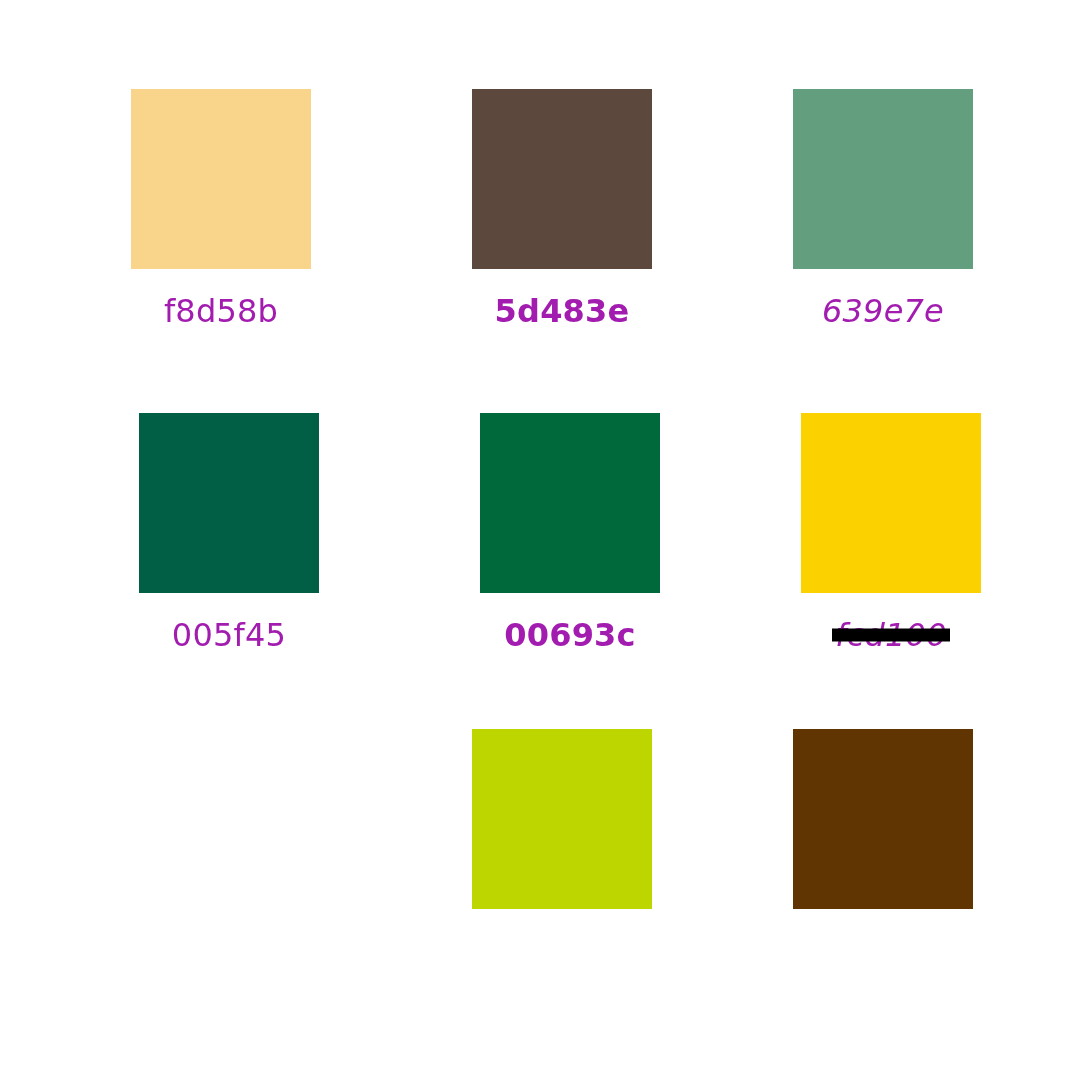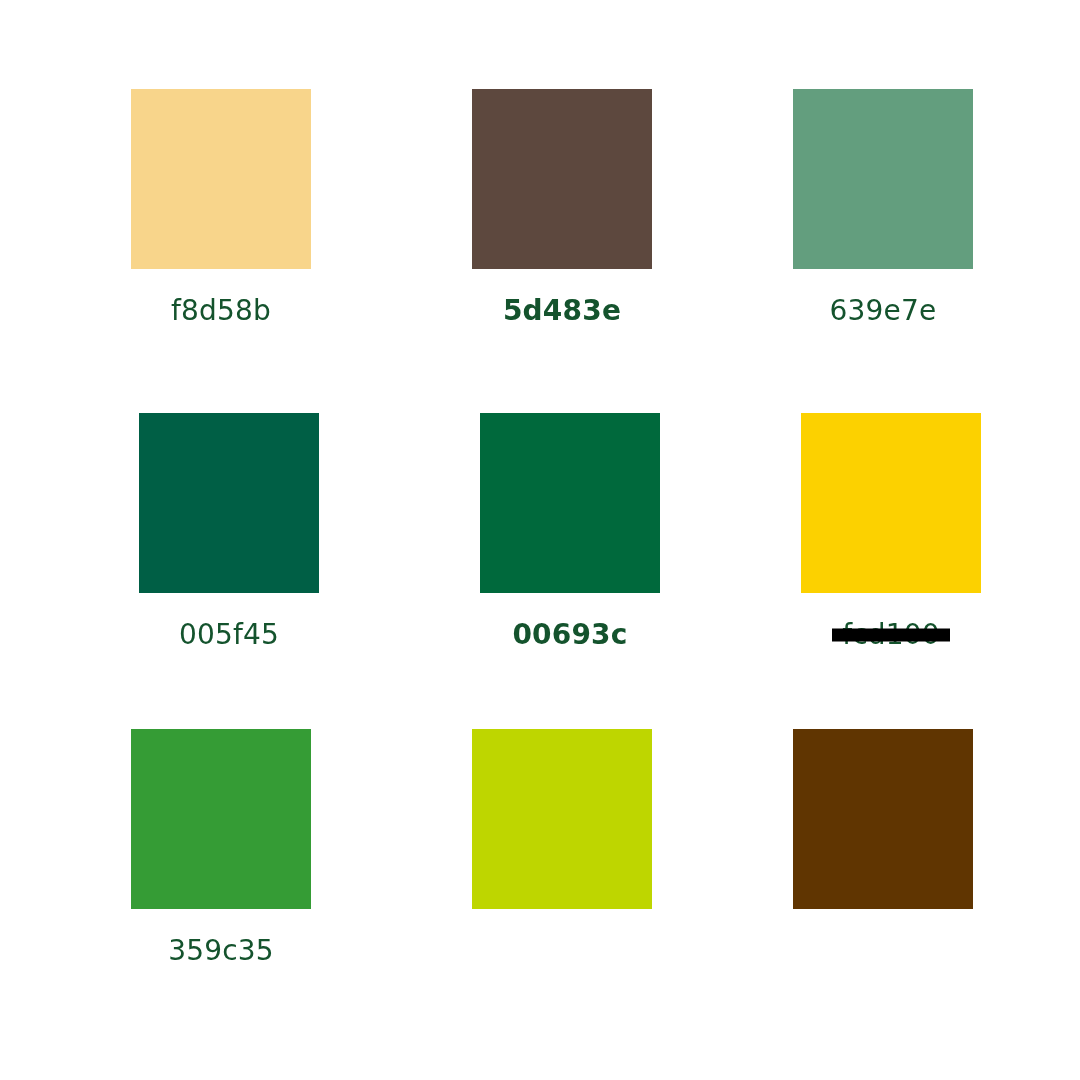--- a/index.html
+++ b/index.html
@@ -21,41 +21,41 @@
   }
 
   .swatch-cell {
     position: absolute;
     width: 180px;
   }
 
   
   .col-0 { left: 131px; }
   .col-1 { left: 472px; font-weight: bold; }
-  .col-2 { left: 793px; }
+  .col-2 { left: 793px; font-style: italic; }
 
   
   .row-0 { top: 89px; }
   .row-1 { top: 413px; padding-left: 8px; }
   .row-2 { top: 729px; }
 
   .swatch-chip {
     width: 180px;
     height: 180px;
     display: block;
   }
 
   .swatch-label {
     display: block;
     width: 180px;
     text-align: center;
     margin-top: 28px;
-    font-size: 28px;
+    font-size: 32px;
     line-height: 28px;
-    color: #14532d;
+    color: #a21caf;
     letter-spacing: 0.2px;
     white-space: nowrap;
     position: relative;
   }
 
   
   .swatch-label.struck::after {
     content: "";
     position: absolute;
     left: 50%;
@@ -88,23 +88,19 @@
       <div class="swatch-label">005f45</div>
     </div>
     <div class="swatch-cell col-1 row-1">
       <div class="swatch-chip" style="background-color: rgb(0, 105, 60);"></div>
       <div class="swatch-label">00693c</div>
     </div>
     <div class="swatch-cell col-2 row-1">
       <div class="swatch-chip" style="background-color: rgb(252, 209, 0);"></div>
       <div class="swatch-label struck">fcd100</div>
     </div>
-    <div class="swatch-cell col-0 row-2">
-      <div class="swatch-chip" style="background-color: rgb(53, 156, 53);"></div>
-      <div class="swatch-label">359c35</div>
-    </div>
     <div class="swatch-cell col-1 row-2">
       <div class="swatch-chip" style="background-color: rgb(190, 214, 0);"></div>
     </div>
     <div class="swatch-cell col-2 row-2">
       <div class="swatch-chip" style="background-color: rgb(96, 53, 1);"></div>
     </div>
   </div>
 
 </body></html>

